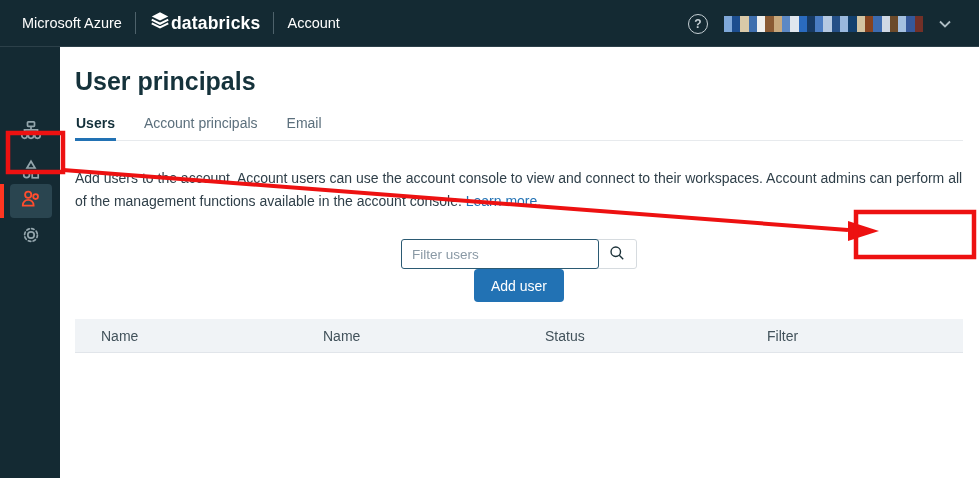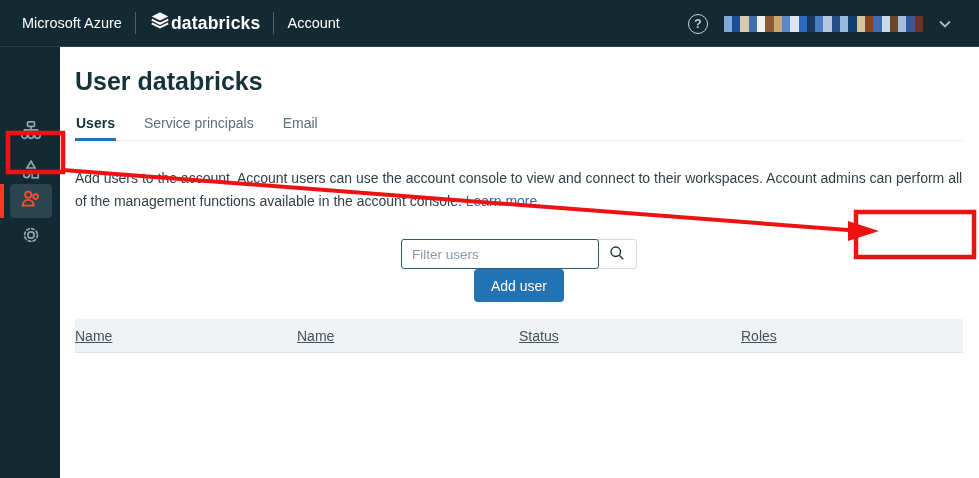--- a/index.html
+++ b/index.html
@@ -61,21 +61,21 @@
   .add-user-btn {
     height:33px; padding:0 17px; background:#2272B4; color:#fff; font-size:14px;
     border:none; border-radius:4px; cursor:pointer; font-family:"Liberation Sans", sans-serif;
   }
 
   .table-header {
     margin-top:17px; display:grid; grid-template-columns:repeat(4,1fr);
     background:#F0F3F6; height:34px; align-items:center;
     border-bottom:1px solid #E1E5EA; font-size:14px; color:#42525B;
   }
-  .th { padding-left:0;text-decoration:underline; }
+  .th { padding-left:26px; }
 
   
   .annotation { position:absolute; left:0; top:0; width:979px; height:478px; pointer-events:none; z-index:50; }
 </style>
 </head>
 <body>
 
 <div id="app">
 
   <div class="topbar">
@@ -166,25 +166,25 @@
       <span>
         <svg width="24" height="24" viewBox="0 0 24 24" fill="none" stroke="#93A5AC" stroke-width="1.7" stroke-linecap="round">
           <circle cx="12" cy="12" r="3.2"></circle>
           <circle cx="12" cy="12" r="6.4" stroke-dasharray="2.6 2.4"></circle>
         </svg>
       </span>
     </div>
   </div>
 
   <div class="main">
-    <h1 class="page-title">User databricks</h1>
+    <h1 class="page-title">User principals</h1>
 
     <div class="tabs">
       <div class="tab active">Users</div>
-      <div class="tab">Service principals</div>
+      <div class="tab">Account principals</div>
       <div class="tab">Email</div>
     </div>
 
     <p class="desc"><span>Add users to the account. Account users can use the account console to view and connect to their workspaces. Account admins can perform all of the management functions available in the account console. </span><a>Learn more.</a></p>
 
     <div class="toolbar">
       <div class="filter-wrap">
         <input class="filter-input" type="text" placeholder="Filter users" style="">
         <button class="search-btn">
           <span>
@@ -195,21 +195,21 @@
           </span>
         </button>
       </div>
       <button class="add-user-btn">Add user</button>
     </div>
 
     <div class="table-header">
       <div class="th">Name</div>
       <div class="th">Name</div>
       <div class="th">Status</div>
-      <div class="th">Roles</div>
+      <div class="th">Filter</div>
     </div>
     <div></div>
   </div>
 
   <svg class="annotation" viewBox="0 0 979 478">
     <rect x="8" y="133" width="55" height="39" fill="none" stroke="#ED1111" stroke-width="4.5"></rect>
     <line x1="63" y1="170" x2="848" y2="230" stroke="#ED1111" stroke-width="4"></line>
     <polygon points="848,221 848,241 879,231" fill="#ED1111"></polygon>
     <rect x="856" y="212" width="118" height="45" fill="none" stroke="#ED1111" stroke-width="4.5"></rect>
   </svg>

